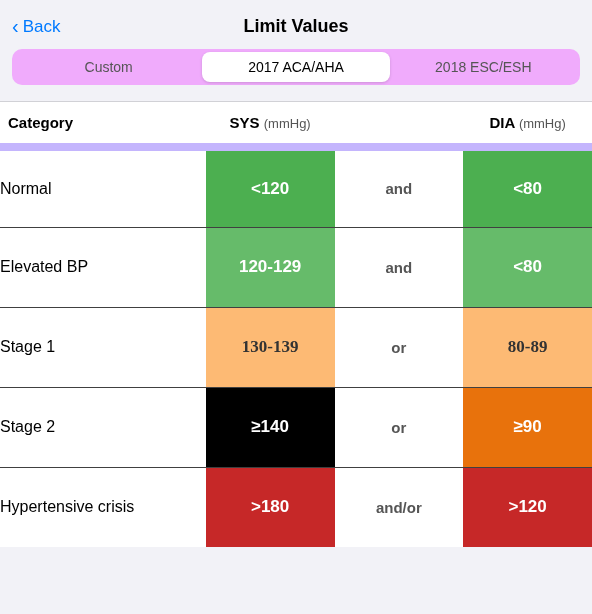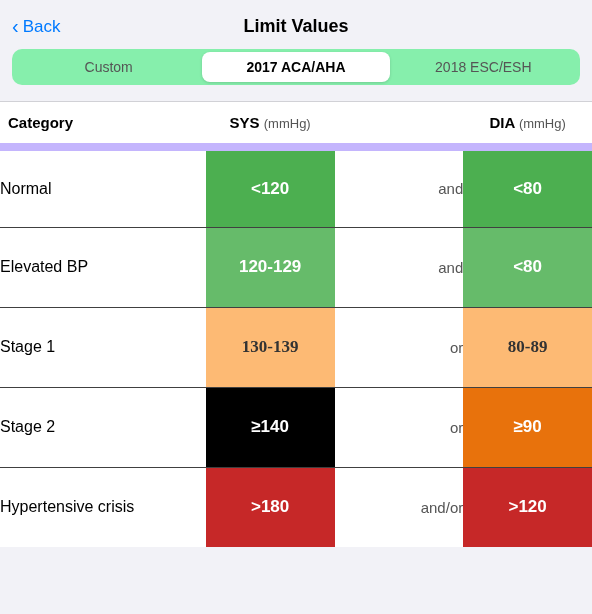--- a/index.html
+++ b/index.html
@@ -39,39 +39,39 @@
     .header-title {
       font-size: 18px;
       font-weight: 600;
       color: #000;
     }
 
     
     .tabs {
       display: flex;
       margin: 0 12px 16px;
-      background: #86efac;
+      background: #f0abfc;
       border-radius: 10px;
       padding: 3px;
     }
     .tab {
       flex: 1;
       text-align: center;
       padding: 7px 8px;
       border-radius: 8px;
       font-size: 14px;
       font-weight: 500;
       color: #555;
       cursor: pointer;
       transition: background 0.2s;
     }
     .tab.active {
       background: #fff;
       color: #000;
-      font-weight: 700;
+      font-weight: 400;
       box-shadow: 0 1px 3px rgba(0,0,0,0.15);
     }
 
     
     .table-container {
       background: #fff;
       margin: 0 0;
       border-top: 1px solid #d1d1d6;
     }
 
@@ -132,23 +132,23 @@
     .value-cell {
       text-align: center;
       font-size: 17px;
       font-weight: 700;
       color: #fff;
       height: 80px;
       vertical-align: middle;
     }
 
     .connector-cell {
-      text-align: right;
+      text-align: center;
       font-size: 15px;
-      font-weight: 400;
+      font-weight: 700;
       color: #555;
       height: 80px;
       vertical-align: middle;
     }
 
     
     .green-bright { background-color: #4caf50; }
     .green-medium { background-color: #66bb6a; }
     .yellow { background-color: #fdba74; font-family: Liberation Serif, serif; }
     .orange { background-color: #ff8c00; }

